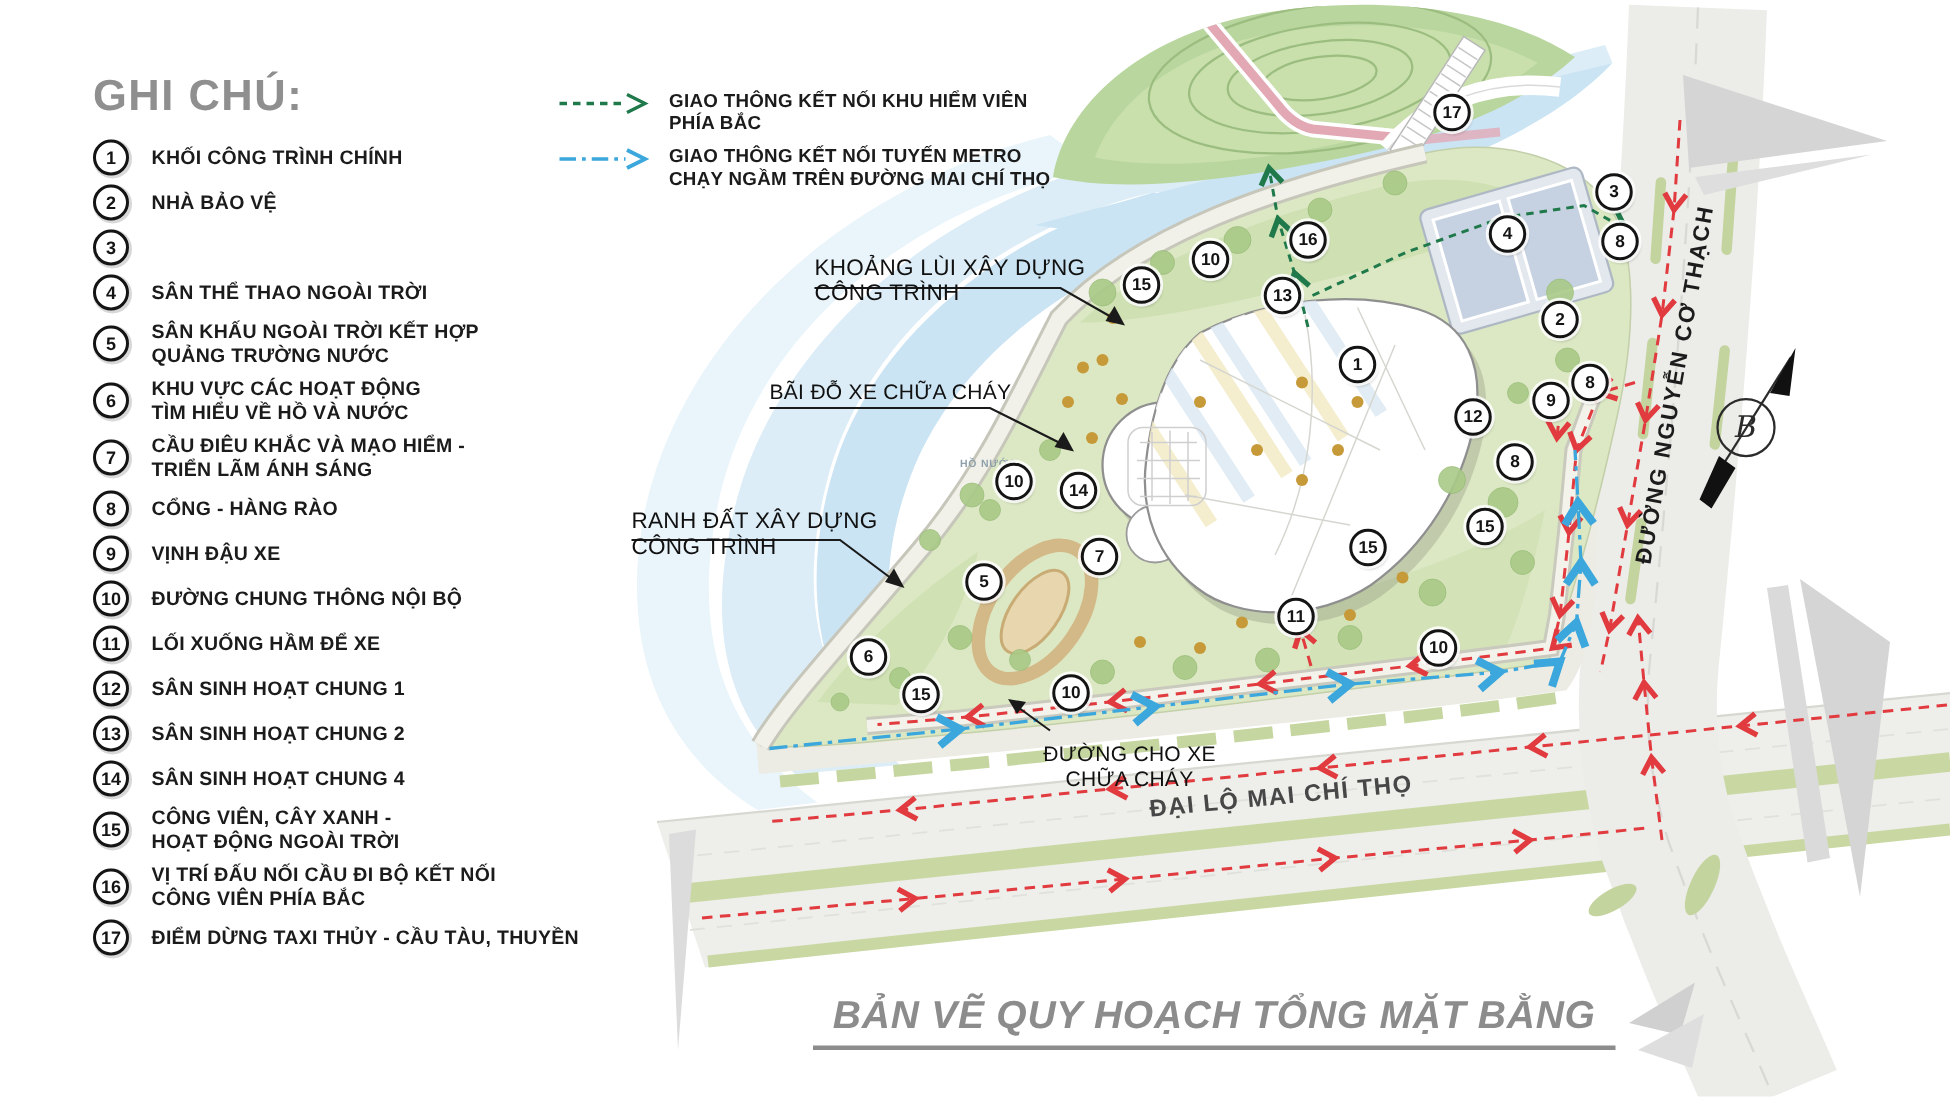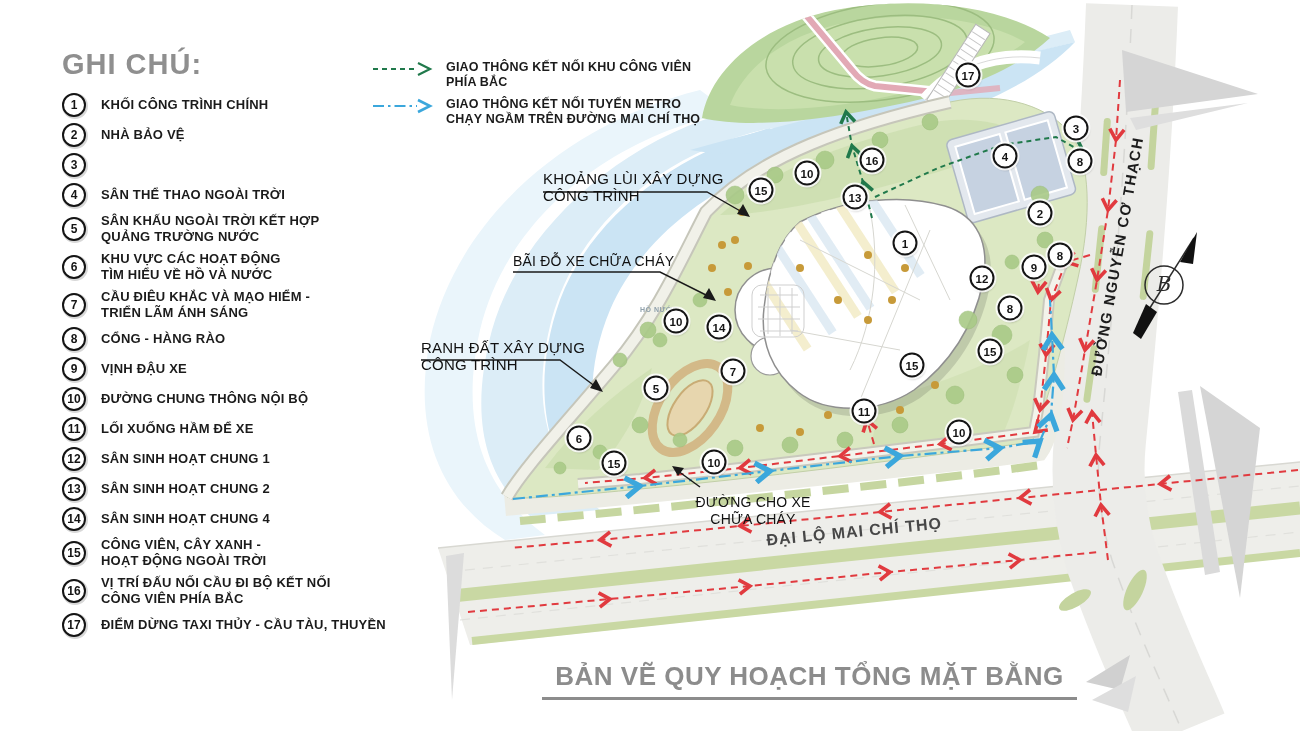--- a/index.html
+++ b/index.html
@@ -38,21 +38,21 @@
     position:absolute;width:25px;height:25px;border:2px solid #141414;border-radius:50%;
     background:#fff;box-sizing:border-box;transform:translate(-50%,-50%);
     display:flex;align-items:center;justify-content:center;
     font-weight:bold;font-size:11.5px;color:#141414;
     box-shadow:0 0 0 2px rgba(255,255,255,.85),1px 2px 2px rgba(0,0,0,.25);
   }
   
   .sheet-title{
     position:absolute;left:542px;top:661px;width:535px;text-align:center;
     font-size:26px;font-weight:bold;color:#8c8c8c;letter-spacing:.5px;
-    border-bottom:3px solid #8c8c8c;padding-bottom:5px;
+    border-bottom:3px solid #8c8c8c;padding-bottom:5px;font-style:italic;
   }
   #map-svg{position:absolute;left:0;top:0;}
 </style>
 </head>
 <body>
 
 <svg id="map-svg" width="1300" height="731" viewBox="0 0 1300 731">
   <defs>
     <marker id="mR" viewBox="0 0 10 10" refX="7" refY="5" markerWidth="9" markerHeight="9" orient="auto">
       <path d="M1,1 L7,5 L1,9" fill="none" stroke="#e13a3f" stroke-width="2"></path>
@@ -392,21 +392,21 @@
   </div>
 </div>
 </div>
 
 <div class="traffic-legend">
   <div class="traffic-row">
     <svg width="64" height="16">
       <path d="M1,8 H45" stroke="#20794b" stroke-width="2.2" stroke-dasharray="5 4" fill="none"></path>
       <path d="M46,2 L58,8 L46,14" stroke="#20794b" stroke-width="2.2" fill="none"></path>
     </svg>
-    <span class="tlabel">GIAO THÔNG KẾT NỐI KHU CÔNG VIÊN
+    <span class="tlabel">GIAO THÔNG KẾT NỐI KHU HIỂM VIÊN
 PHÍA BẮC</span>
   </div>
   <div class="traffic-row">
     <svg width="64" height="16">
       <path d="M1,8 H45" stroke="#3ba7dc" stroke-width="2.2" stroke-dasharray="11 4 2.5 4" fill="none"></path>
       <path d="M46,2 L58,8 L46,14" stroke="#3ba7dc" stroke-width="2.6" fill="none"></path>
     </svg>
     <span class="tlabel">GIAO THÔNG KẾT NỐI TUYẾN METRO
 CHẠY NGẦM TRÊN ĐƯỜNG MAI CHÍ THỌ</span>
   </div>

